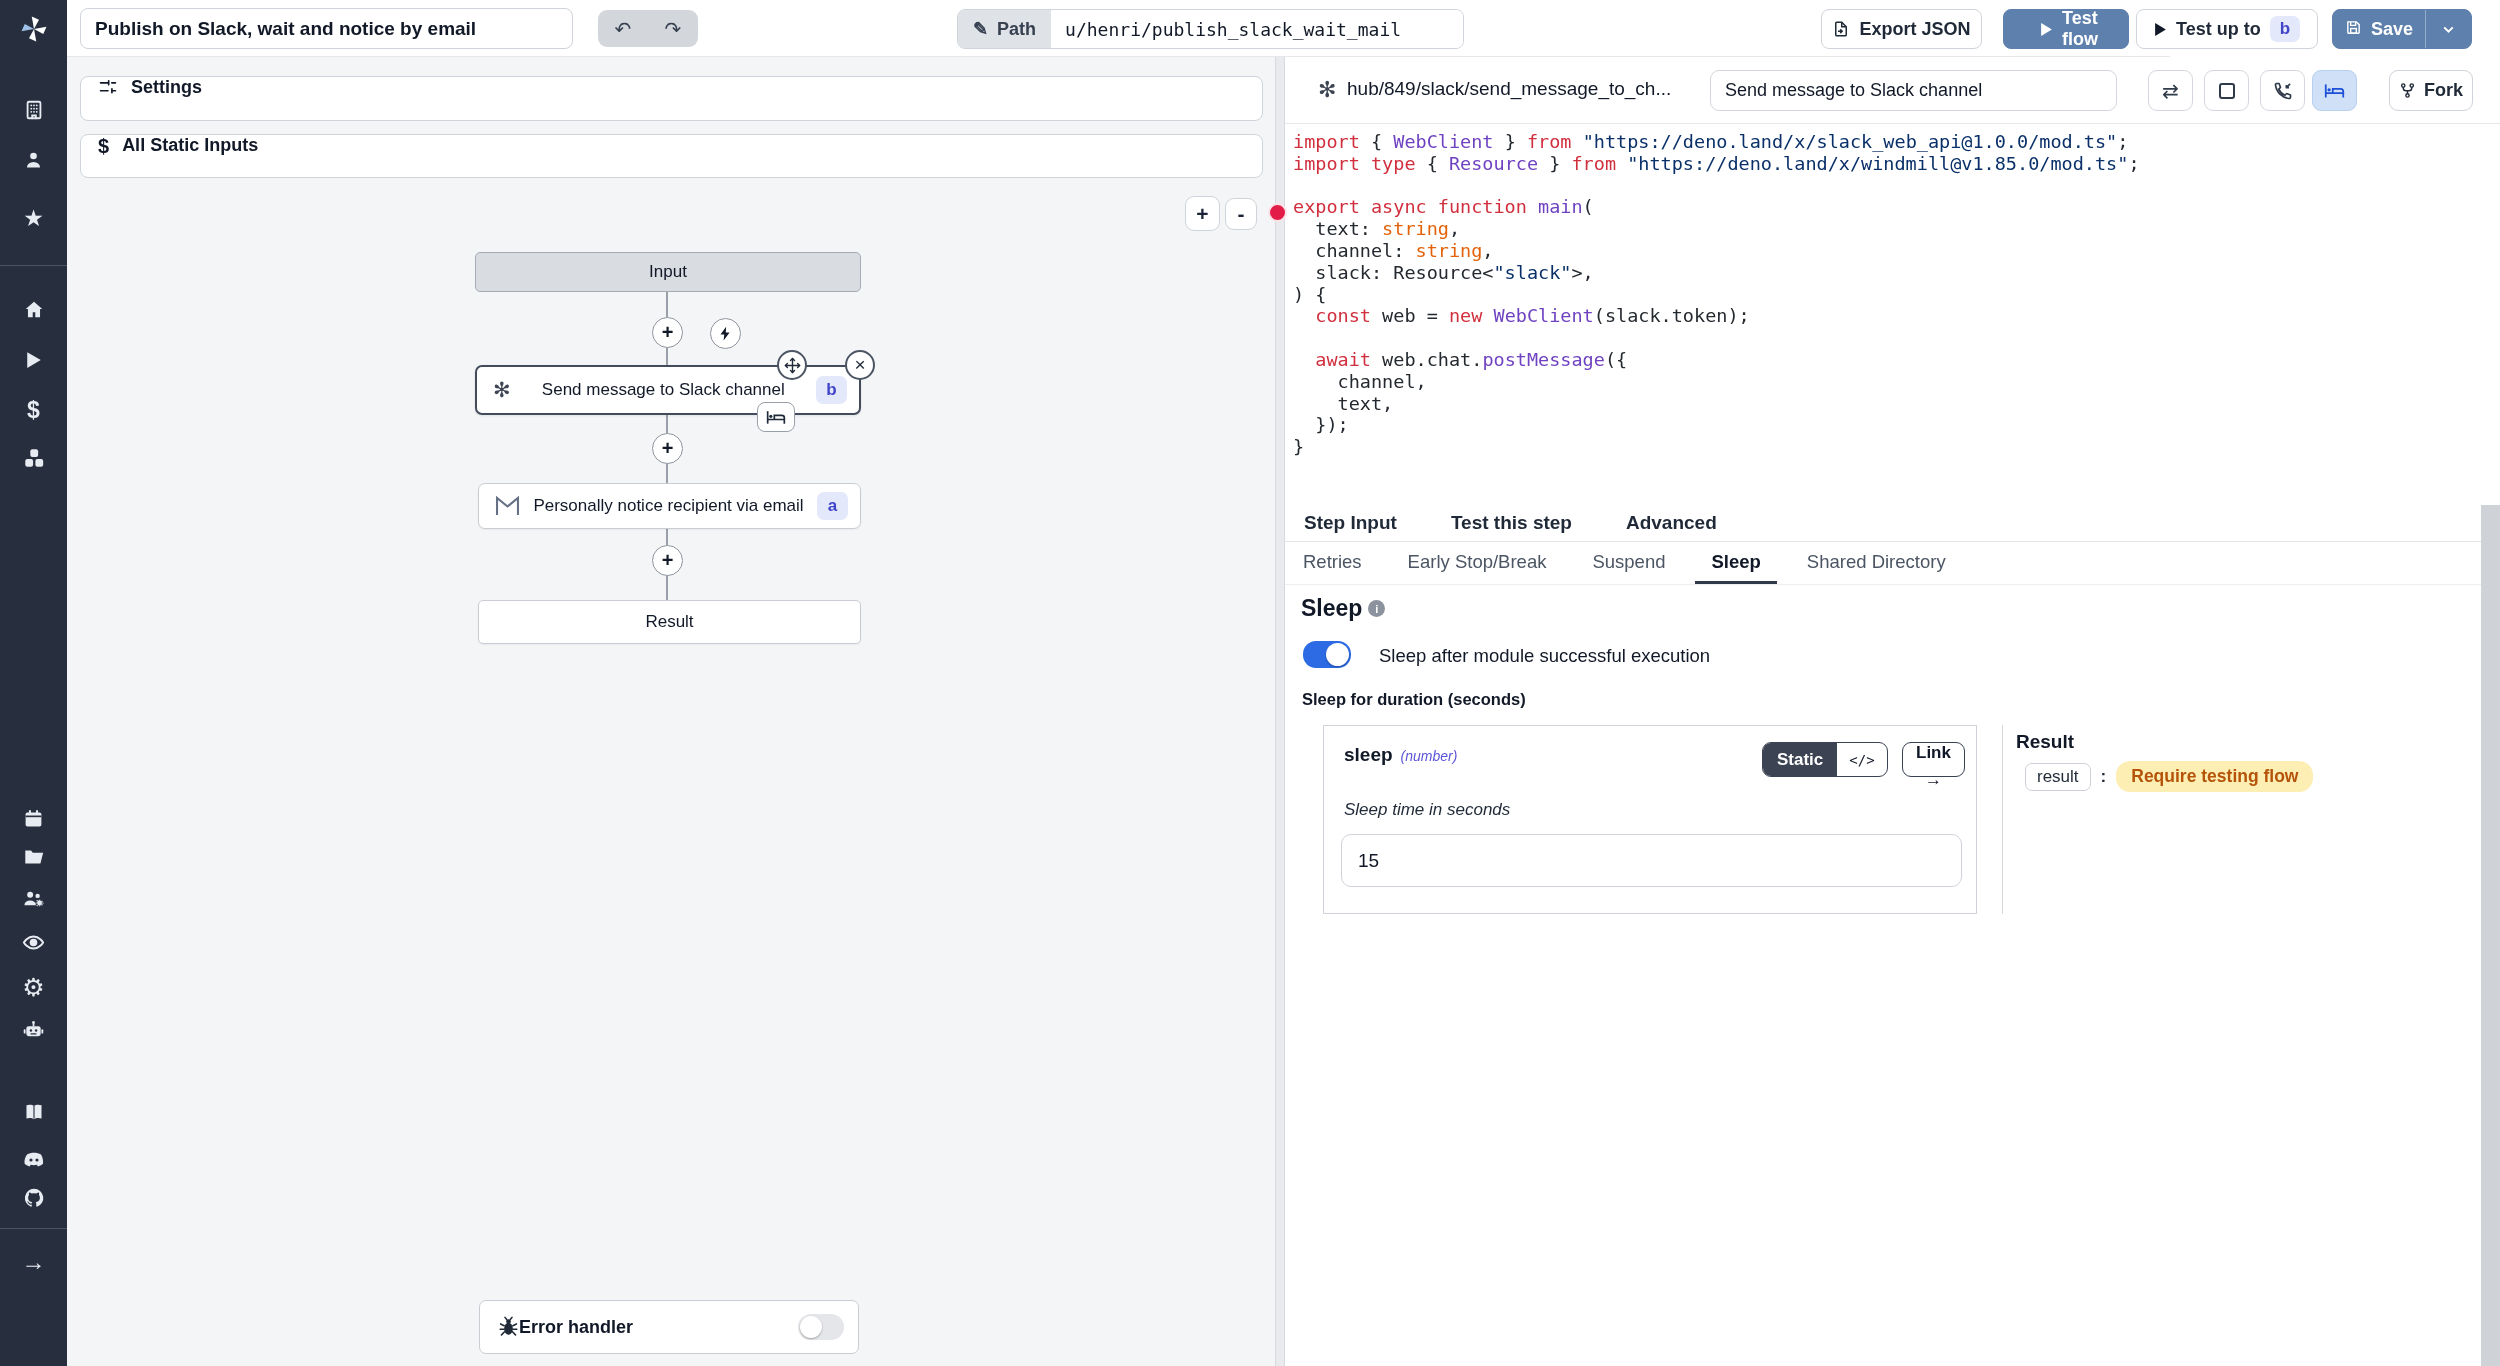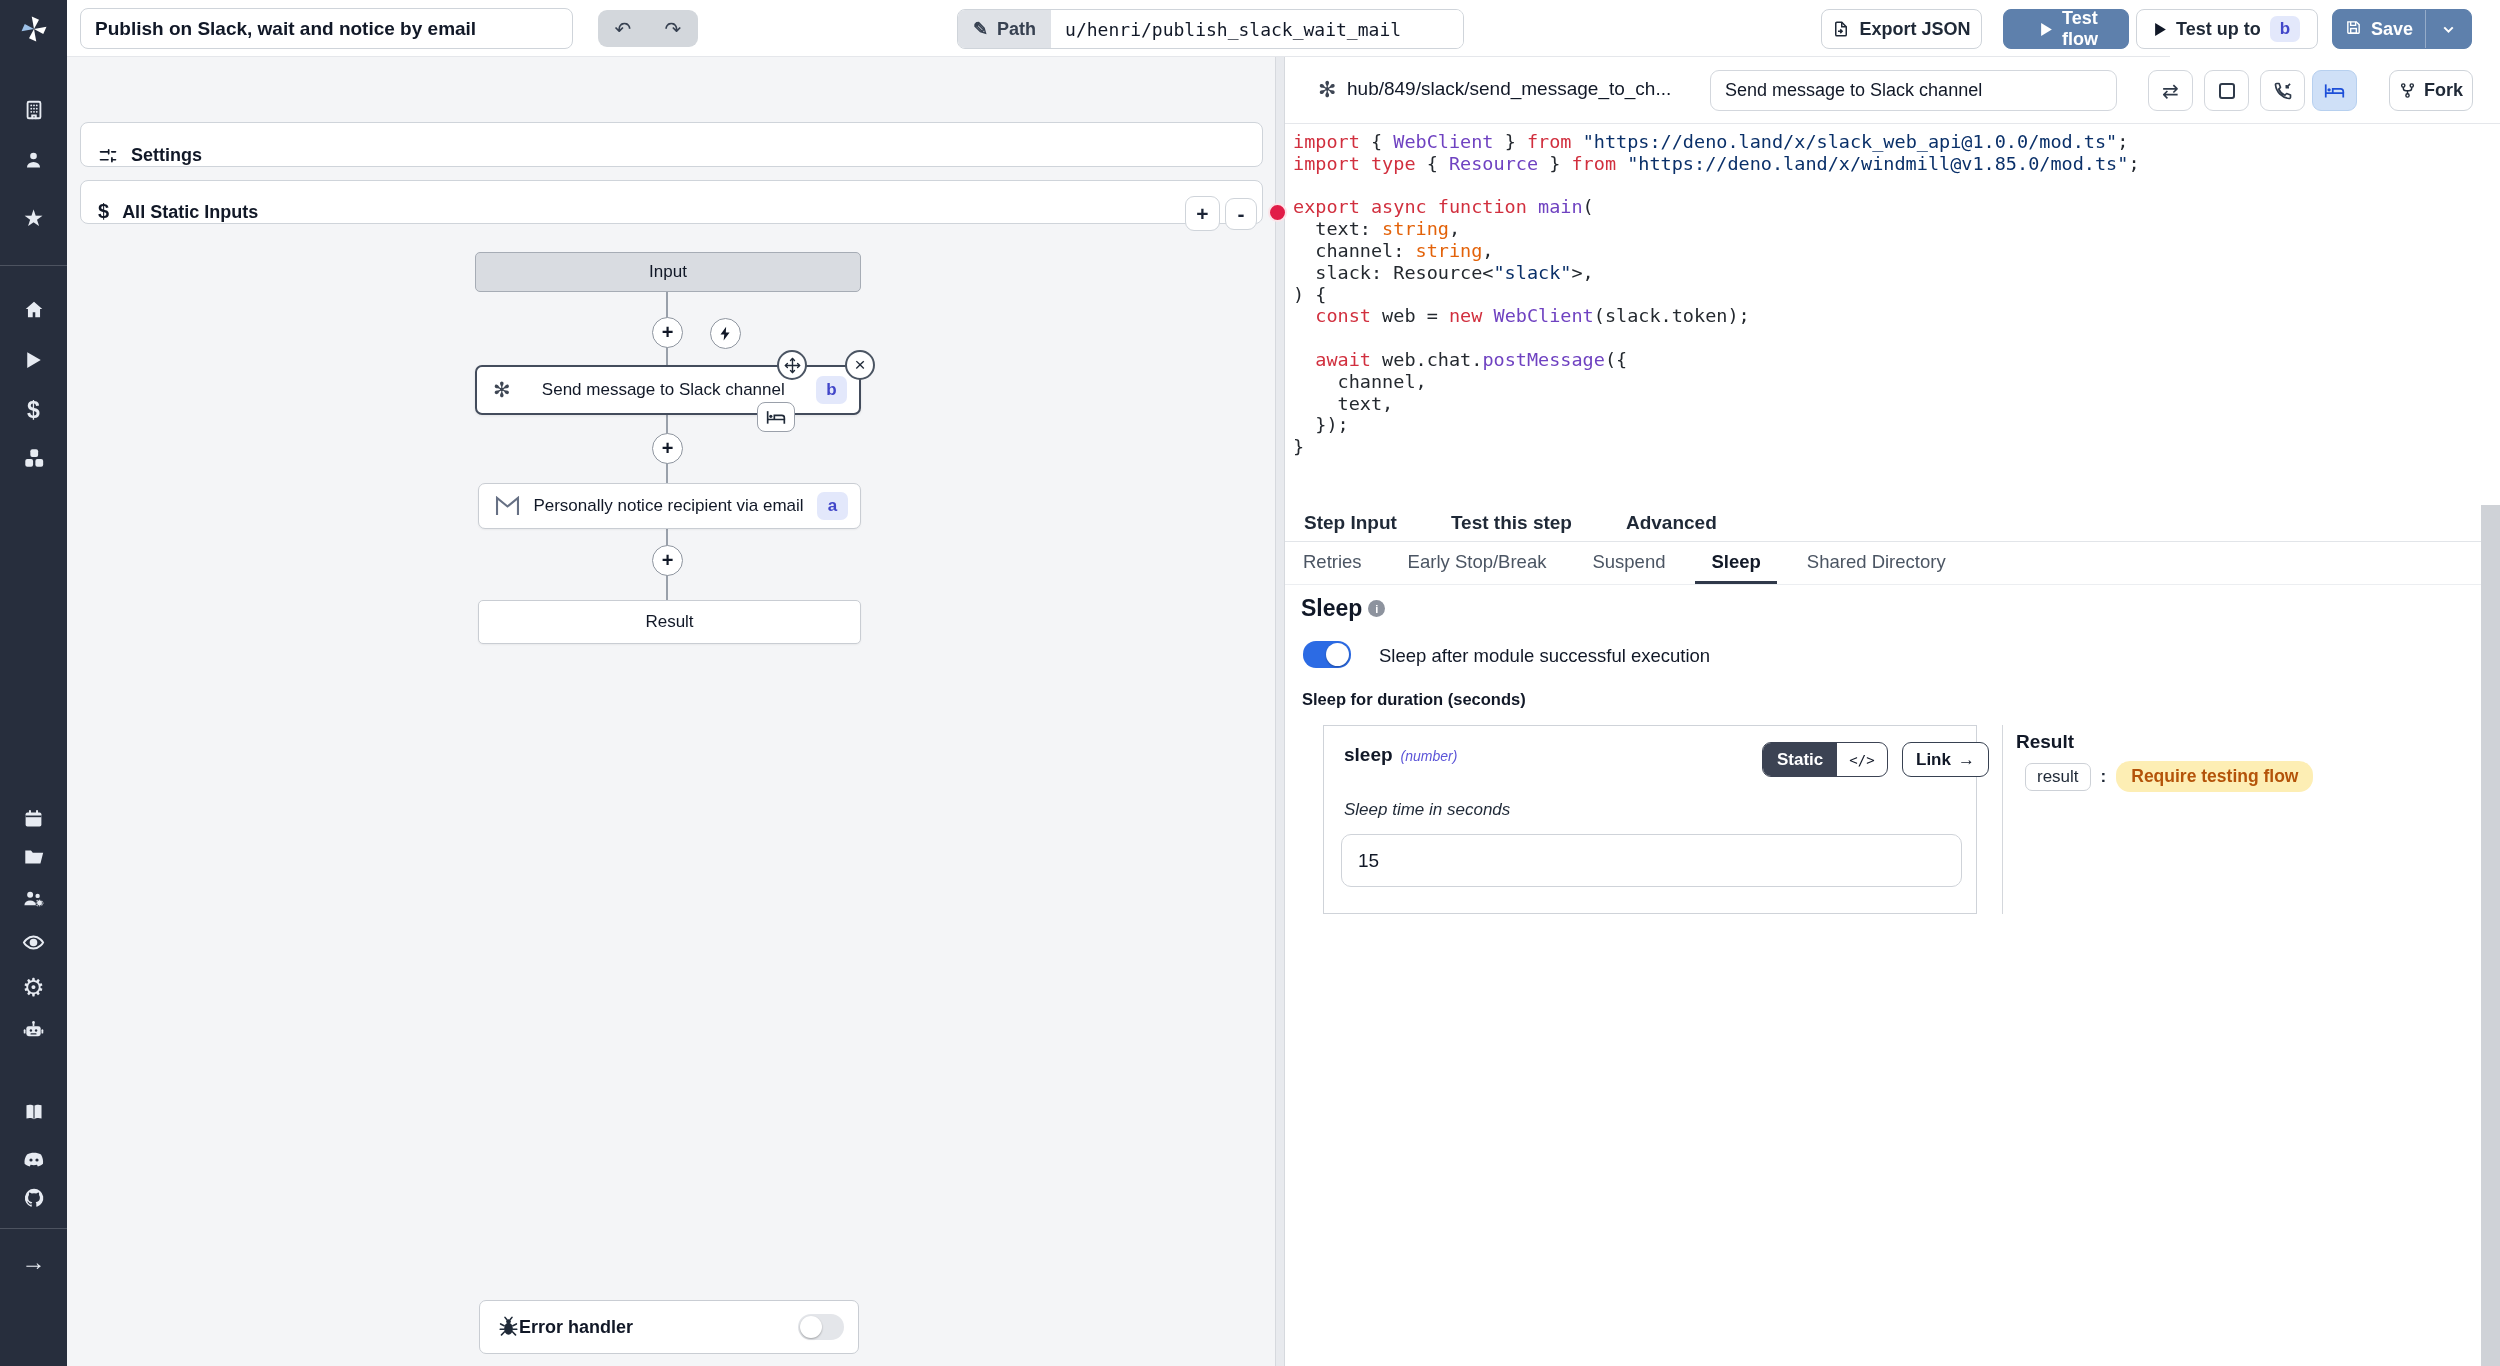--- a/index.html
+++ b/index.html
@@ -22,21 +22,21 @@
   .path-tag { background:#dfe2e7; display:flex; align-items:center; gap:9px; padding:0 15px; font-weight:700; color:#374151; font-size:18px; }
   .path-input { border:none; outline:none; width:412px; padding:0 14px; font-family:"DejaVu Sans Mono", monospace; font-size:18px; color:#111827; }
   .btn { position:absolute; top:9px; height:40px; border-radius:8px; display:flex; align-items:center; justify-content:center; gap:9px; font-size:18px; font-weight:600; }
   .btn-white { background:#fff; border:1px solid #cfd4da; color:#1f2937; }
   .btn-blue { background:#5e80ac; color:#fff; border:1px solid #5e80ac;padding-left:36px; }
   .badge-key { background:#e3e8fb; color:#4146c9; font-weight:700; border-radius:7px; padding:3px 10px; font-size:17px; }
   .save-split { border-left:1px solid rgba(255,255,255,.35); align-self:stretch; display:flex; align-items:center; justify-content:center; width:46px; }
 
   
   .flow { left:67px; top:57px; width:1208px; height:1309px; background:#f4f5f7; }
-  .bar { position:absolute; left:13px; width:1183px; background:#fff; border:1px solid #cfd4da; border-radius:8px; display:flex; align-items:flex-end; gap:13px; padding:0 17px; font-size:18px; font-weight:700; color:#111827;margin-top:46px; }
+  .bar { position:absolute; left:13px; width:1183px; background:#fff; border:1px solid #cfd4da; border-radius:8px; display:flex; align-items:flex-start; gap:13px; padding:0 17px; font-size:18px; font-weight:700; color:#111827; }
   .zoombtn { position:absolute; width:35px; height:35px; background:#fff; border:1px solid #cfd4da; border-radius:9px; font-size:21px; font-weight:600; color:#1b2436; display:flex; align-items:center; justify-content:center; }
   .edge { position:absolute; left:599px; width:2px; background:#99a0aa; }
   .pluscirc { position:absolute; width:31px; height:31px; border-radius:50%; background:#fff; border:1.6px solid #8e959f; display:flex; align-items:center; justify-content:center; font-size:20px; font-weight:600; color:#111827; z-index:3; }
   .node { position:absolute; background:#fff; display:flex; align-items:center; font-size:17px; color:#111827; z-index:2; }
   .nlab { flex:1; text-align:center; }
   .nbadge { background:#e3e8fb; color:#4146c9; font-weight:700; border-radius:7px; min-width:31px; height:28px; display:flex; align-items:center; justify-content:center; font-size:17px; }
   .corner { position:absolute; width:30px; height:30px; border-radius:50%; background:#fff; border:2px solid #4b5563; display:flex; align-items:center; justify-content:center; color:#1f2937; z-index:4; font-size:19px; }
   .tgl { position:relative; width:46px; height:26px; border-radius:13px; }
   .tgl .knob { position:absolute; top:2px; width:22px; height:22px; border-radius:50%; background:#fff; box-shadow:0 1px 2px rgba(0,0,0,.3); }
   .tgl-off { background:#e4e6ea; } .tgl-off .knob { left:2px; }
@@ -69,21 +69,21 @@
   .sl-toggle { position:absolute; left:18px; top:584px; }
   .sl-label { position:absolute; left:94px; top:588px; font-size:18.5px; color:#111827; }
   .dur-label { position:absolute; left:17px; top:633px; font-size:16.5px; font-weight:700; color:#111827; }
 
   .card { position:absolute; left:38px; top:668px; width:654px; height:189px; border:1px solid #cfd3d9; background:#fff; }
   .sname { position:absolute; left:20px; top:18px; font-size:19px; font-weight:700; color:#111827; }
   .stype { font-weight:400; font-style:italic; color:#5b54d8; font-size:14px; margin-left:8px; }
   .seg { position:absolute; left:438px; top:16px; height:35px; display:flex; border:1px solid #3c4353; border-radius:9px; overflow:hidden; background:#fff; }
   .seg-static { background:#3c4353; color:#fff; font-weight:600; font-size:17px; padding:0 14px; display:flex; align-items:center; }
   .seg-code { color:#111827; font-family:"DejaVu Sans Mono", monospace; font-size:14px; padding:0 12px; display:flex; align-items:center; }
-  .linkbtn { position:absolute; left:578px; top:16px; height:35px; border:1.5px solid #374151; border-radius:9px; background:#fff; font-weight:600; font-size:17px; display:flex; align-items:center; gap:7px; padding:0 13px; color:#111827; }
+  .linkbtn { position:absolute; left:578px; top:16px; height:35px; border:1.5px solid #374151; border-radius:9px; background:#fff; font-weight:600; font-size:17px; display:flex; align-items:center; gap:7px; padding:0 13px; color:#111827;flex-direction:column; }
   .sdesc { position:absolute; left:20px; top:74px; font-style:italic; font-size:17px; color:#1f2937; }
   .sinput { position:absolute; left:17px; top:108px; width:621px; height:53px; border:1px solid #cfd3d9; border-radius:10px; padding:0 16px; font-size:19px; color:#111827; font-family:inherit; }
   .card-div { position:absolute; left:717px; top:668px; width:1px; height:189px; background:#d4d7dc; }
   .res-title { position:absolute; left:731px; top:674px; font-size:19px; font-weight:700; color:#111827; }
   .res-row { position:absolute; left:740px; top:704px; display:flex; align-items:center; gap:10px; font-size:17px; color:#1f2937; }
   .res-key { border:1px solid #cdd1d7; border-radius:7px; padding:3px 11px; background:#fff; }
   .res-colon { font-weight:700; }
   .res-val { background:#fdeeb4; color:#b45309; font-weight:700; border-radius:14px; padding:5px 15px; font-size:17.5px; }
   .scrollstrip { position:absolute; left:1196px; top:448px; width:19px; height:861px; background:#cfd2d7; }
 

